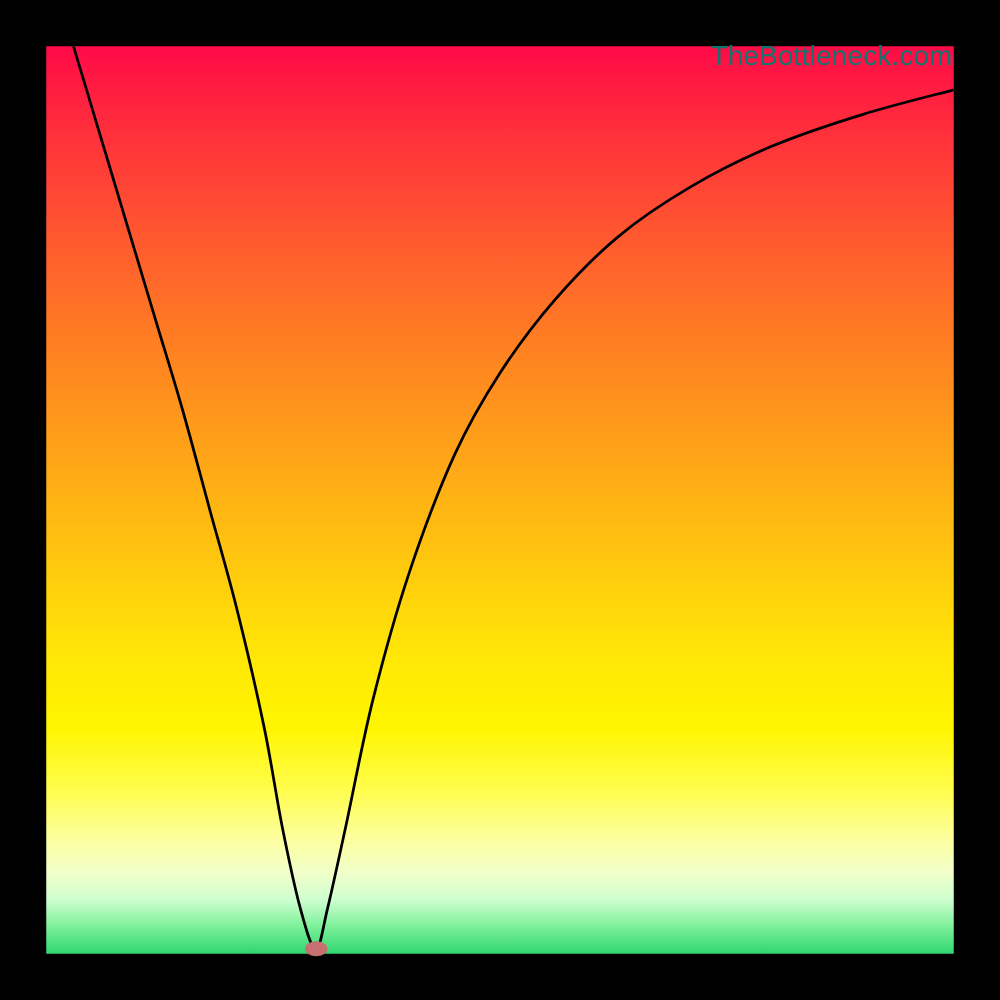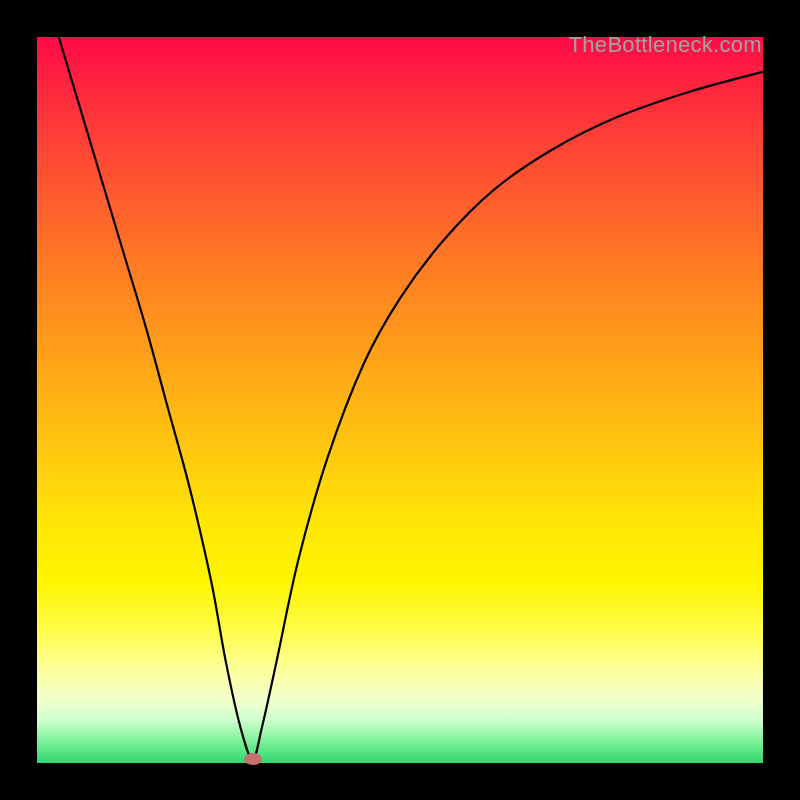--- a/index.html
+++ b/index.html
@@ -37,21 +37,21 @@
       #f2ffca 91%,
       #d0ffd0 94%,
       #7df09a 97%,
       #30d670 100%
     );
   }
   .watermark {
     position: absolute;
     top: 32px;
     right: 38px;
-    color: #a3a3a3;
+    color: #0f766e;
     font-size: 22px;
     letter-spacing: 0.3px;
     user-select: none;
   }
   .curve-svg {
     position: absolute;
     left: 0;
     top: 0;
     width: 726px;
     height: 726px;

